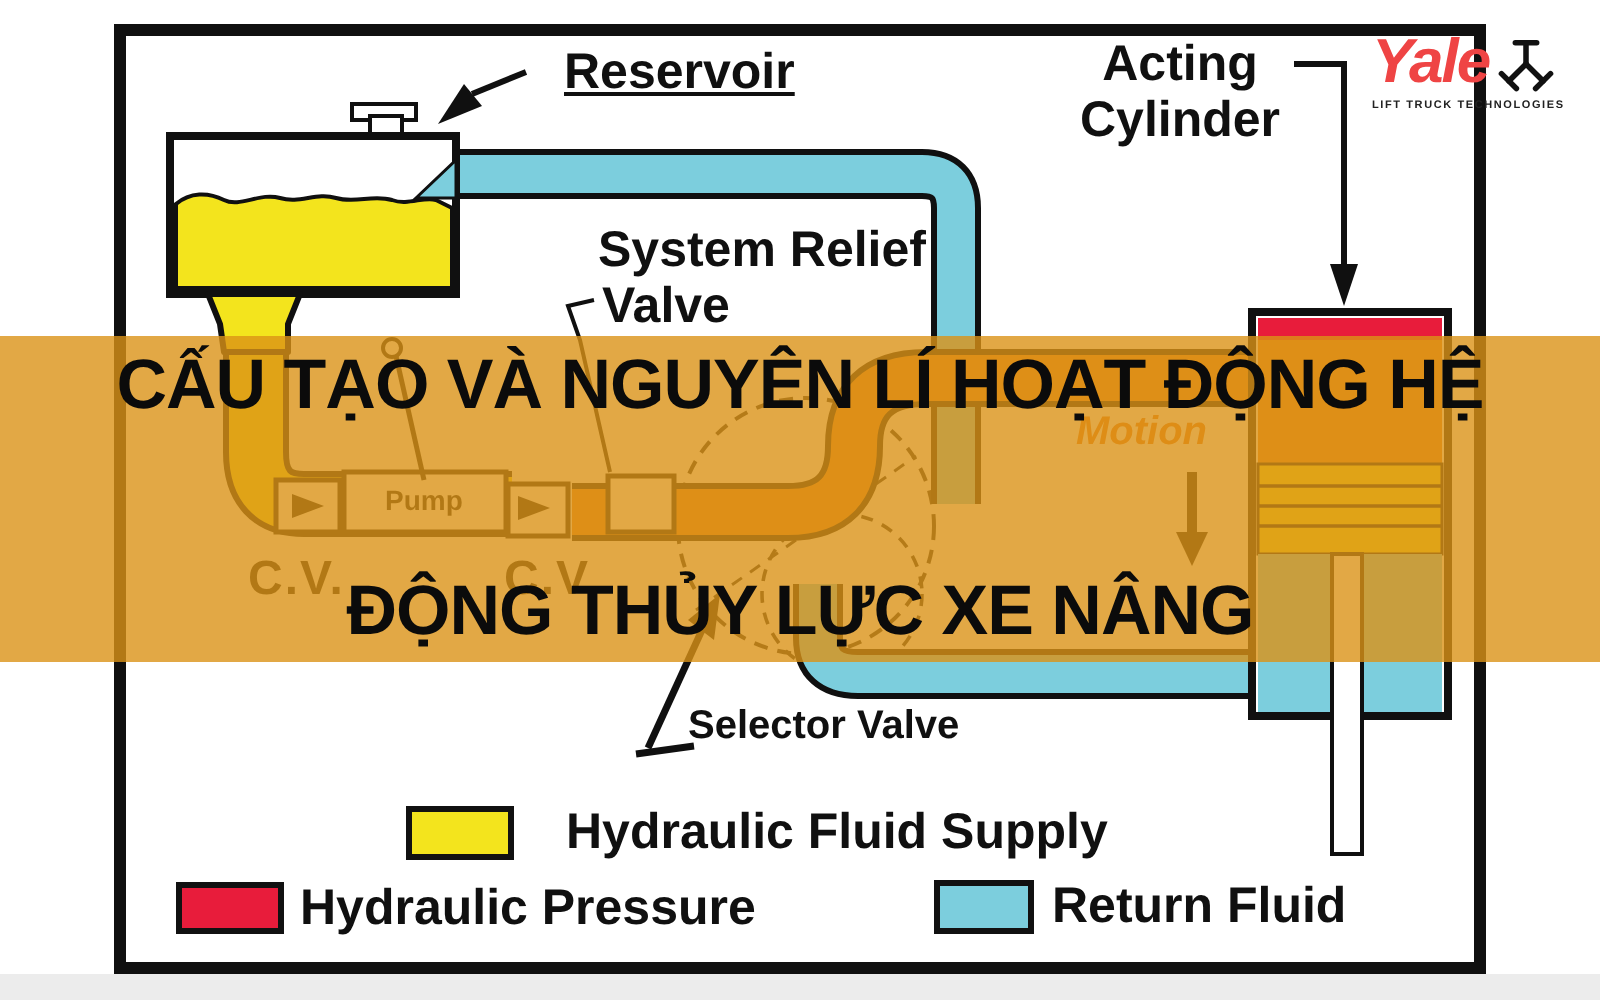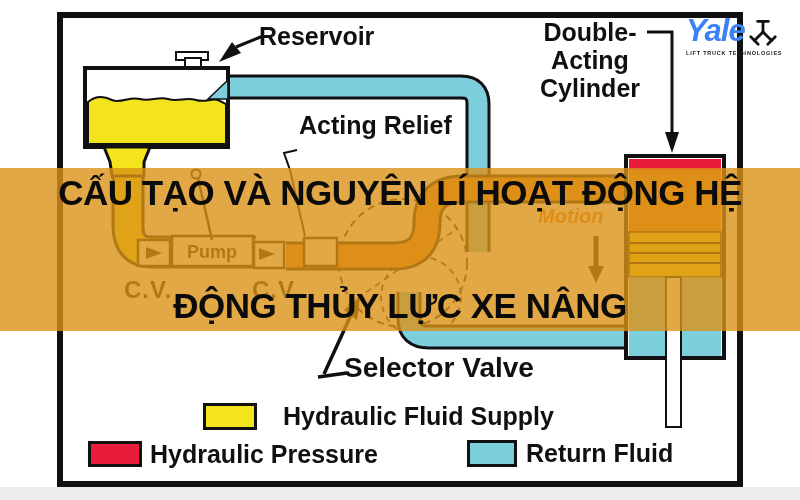--- a/index.html
+++ b/index.html
@@ -9,31 +9,31 @@
   html,body{margin:0;padding:0;}
   body{font-family:"Liberation Sans","DejaVu Sans",sans-serif;background:#fff;}
   .stage{position:relative;width:800px;height:500px;overflow:hidden;background:#fff;}
   .gray-strip{position:absolute;left:0;top:487px;width:800px;height:13px;background:#ECECEC;}
   svg.diagram{position:absolute;left:0;top:0;z-index:1;}
   .lbl{position:absolute;z-index:5;color:var(--ink);font-weight:bold;white-space:nowrap;}
   .lbl-25{font-size:25px;}
   .double-block{width:112px;text-align:center;line-height:28px;font-size:25px;}
   .under{z-index:2;}
   .motion{color:#E87818;font-style:italic;font-size:20px;}
-  .pump{font-size:18px;width:80px;text-align:center;}
+  .pump{font-size:14px;width:80px;text-align:center;}
   .cv{font-size:24px;letter-spacing:1px;}
   .legend-swatch{position:absolute;z-index:5;border:3px solid #111;box-sizing:border-box;}
   .banner{position:absolute;left:0;top:168px;width:800px;height:163px;z-index:10;
     background:var(--banner);display:flex;flex-direction:column;justify-content:space-between;
     align-items:center;gap:2px;}
   .banner .t{font-weight:bold;font-size:35px;letter-spacing:-0.5px;color:#0b0b0b;
     white-space:nowrap;line-height:50px;}
   .yale{position:absolute;left:686px;top:16px;z-index:6;width:104px;}
   .yale-row{display:flex;align-items:flex-start;}
-  .yale-name{color:#3b82f6;font-size:31px;font-weight:900;font-style:italic;
+  .yale-name{color:#ef4444;font-size:31px;font-weight:900;font-style:italic;
     letter-spacing:-1px;line-height:30px;}
   .yale-tag{font-size:5.5px;letter-spacing:0.8px;color:#222;font-weight:bold;margin-top:2px;}
 </style>
 </head>
 <body>
 
 <div class="stage">
 
   <div class="gray-strip"></div>
 
@@ -110,31 +110,31 @@
       <polyline points="647,32 672,32 672,136" fill="none" stroke-width="3"></polyline>
       <polygon points="672,153 665,132 679,132" stroke="none"></polygon>
       <line x1="324" y1="374" x2="351" y2="315" stroke-width="3.5"></line>
       <polygon points="360,297 344,310 357,320" stroke="none"></polygon>
       <line x1="318" y1="377" x2="347" y2="373" stroke-width="3.5"></line>
       <line x1="596" y1="236" x2="596" y2="268" stroke-width="5"></line>
       <polygon points="596,283 588,266 604,266" stroke="none"></polygon>
     </g>
   </svg>
 
-  <div class="lbl lbl-25" style="left:259px;top:22px;">Reservoir</div>
+  <div class="lbl lbl-25" style="left:282px;top:22px;text-decoration:underline;">Reservoir</div>
 
-  <div class="lbl lbl-25" style="left:299px;top:111px;">Acting Relief</div>
+  <div class="lbl lbl-25" style="left:299px;top:111px;">System Relief</div>
+  <div class="lbl lbl-25" style="left:301px;top:139px;">Valve</div>
 
   <div class="lbl double-block" style="left:534px;top:18px;">
-    <div>Double-</div>
     <div>Acting</div>
     <div>Cylinder</div>
   </div>
 
-  <div class="lbl" style="left:344px;top:352px;font-size:28px;">Selector Valve</div>
+  <div class="lbl" style="left:344px;top:352px;font-size:20px;">Selector Valve</div>
 
   <div class="lbl under motion" style="left:538px;top:205px;">Motion</div>
   <div class="lbl under pump" style="left:172px;top:242px;">Pump</div>
   <div class="lbl under cv" style="left:124px;top:276px;">C.V.</div>
   <div class="lbl under cv" style="left:252px;top:276px;">C.V.</div>
 
   <div class="legend-swatch" style="left: 203px; top: 403px; width: 54px; height: 27px; background: rgb(243, 228, 29);"></div>
   <div class="lbl lbl-25" style="left:263px;top:402px;margin-left:20px;">Hydraulic Fluid Supply</div>
 
   <div class="legend-swatch" style="left: 88px; top: 441px; width: 54px; height: 26px; background: rgb(232, 28, 59);"></div>

